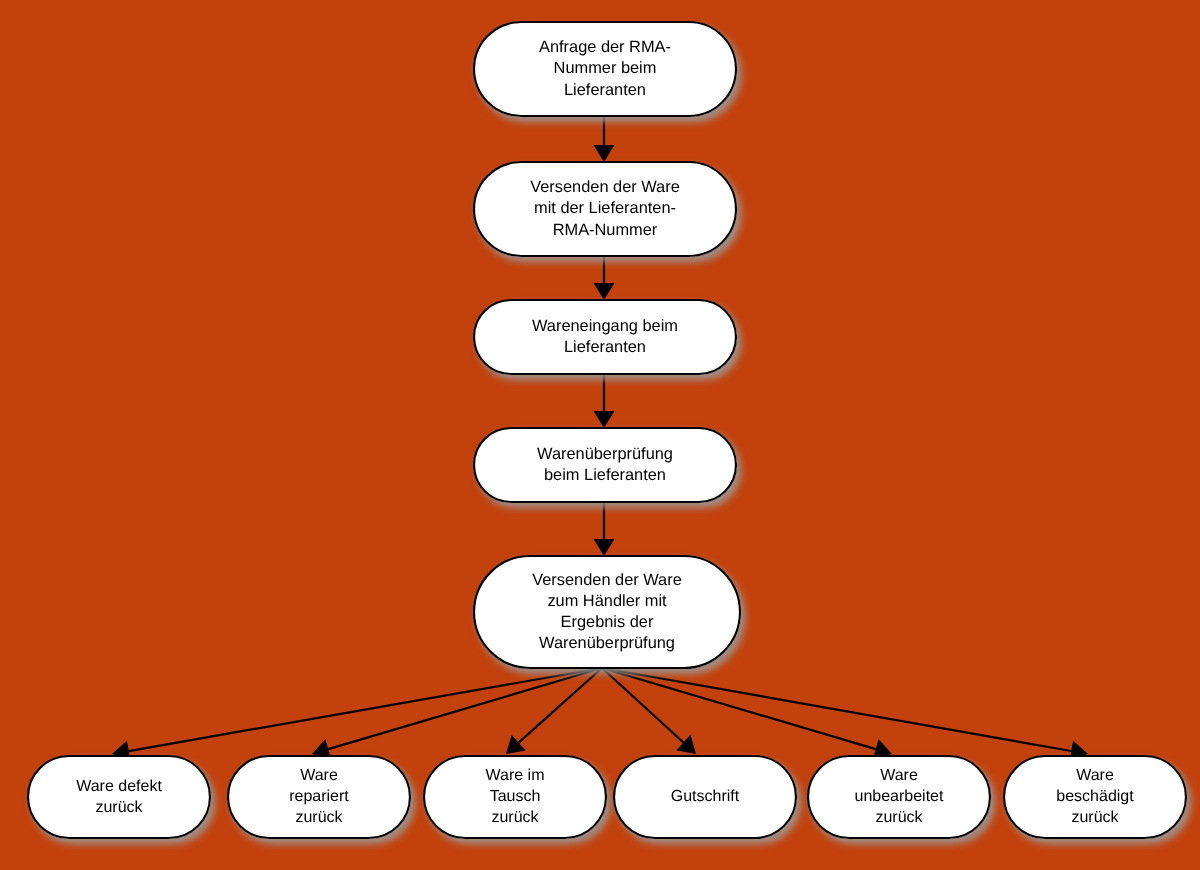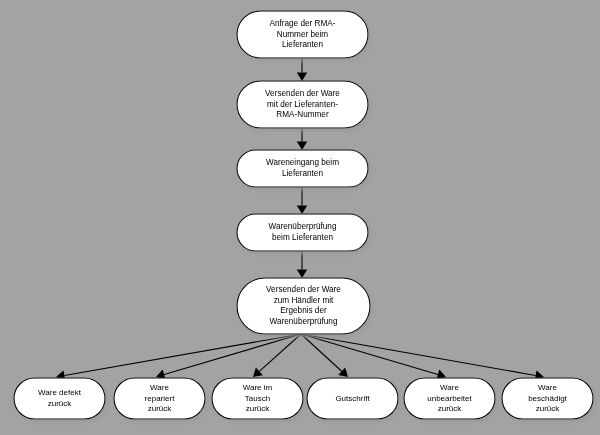--- a/index.html
+++ b/index.html
@@ -10,21 +10,21 @@
   body {
     width: 600px;
     height: 435px;
     overflow: hidden;
     font-family: "Liberation Sans", sans-serif;
   }
   #diagram-root {
     position: relative;
     width: 600px;
     height: 435px;
-    background: #a3a3a3;
+    background: #c2410c;
   }
   svg#flowchart {
     display: block;
     width: 600px;
     height: 435px;
   }
   .node-shape {
     fill: #ffffff;
     stroke: #000000;
     stroke-width: 1.1;

